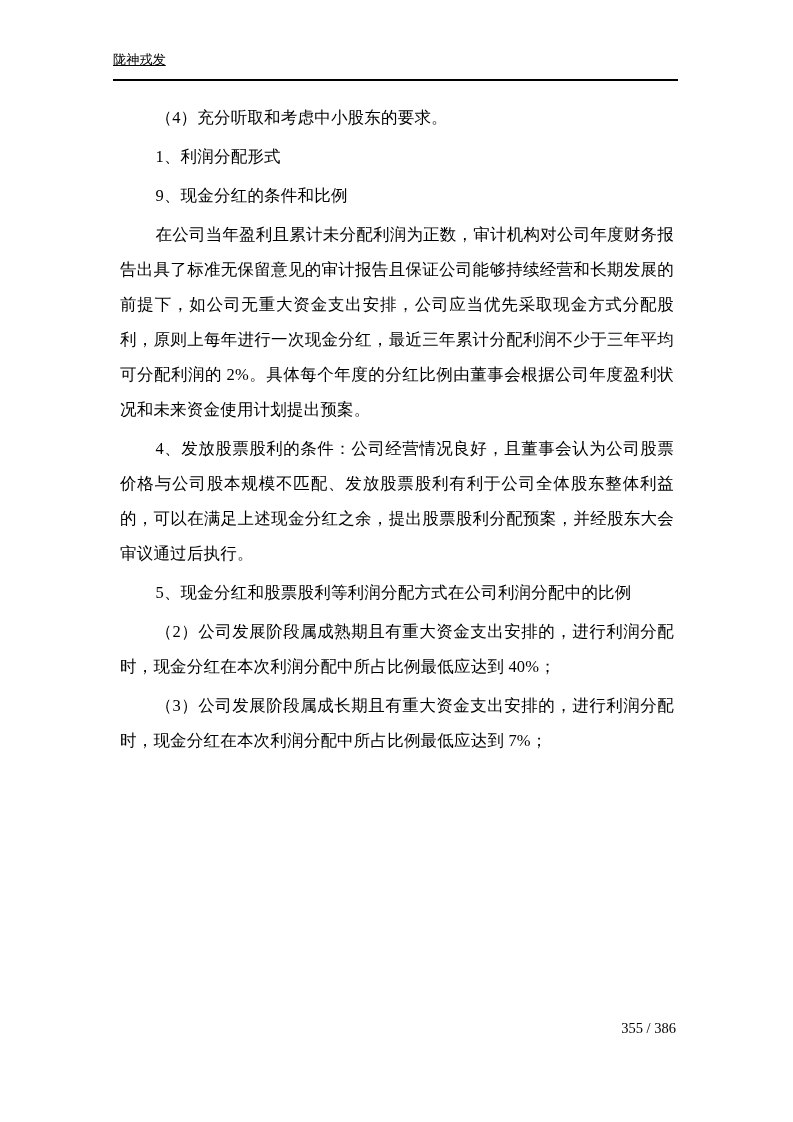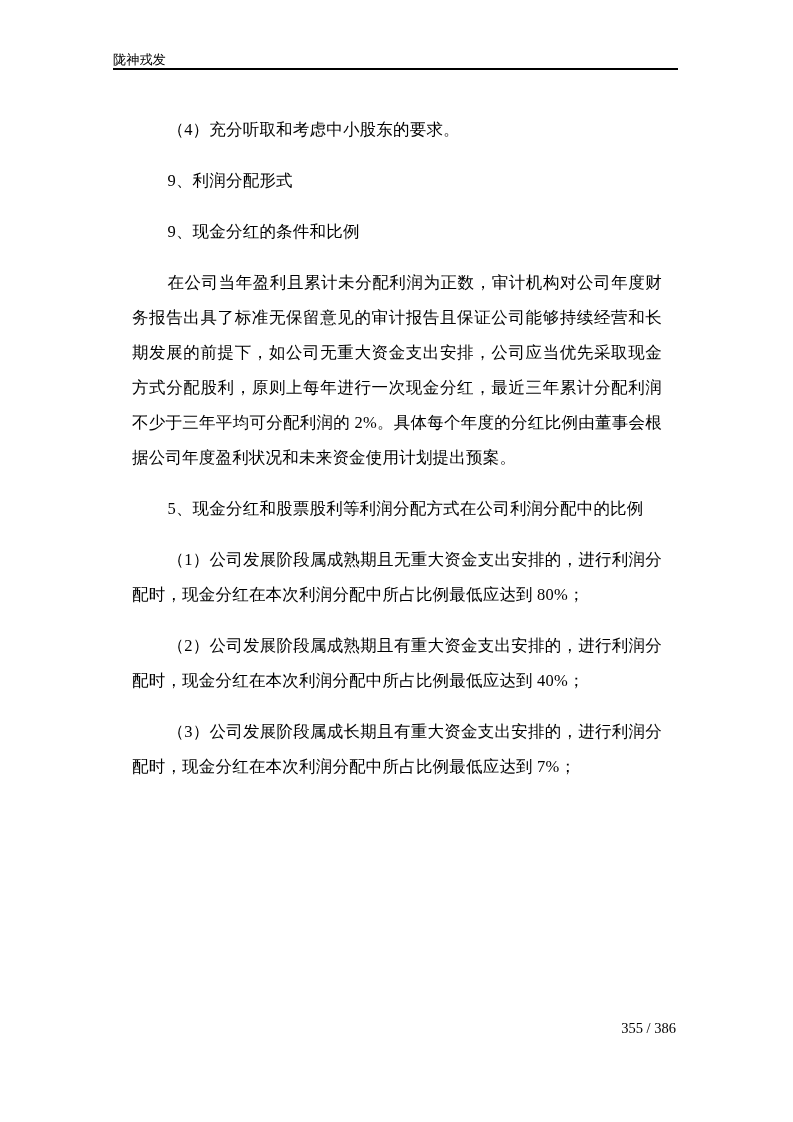--- a/index.html
+++ b/index.html
@@ -19,38 +19,39 @@
   }
   .doc-header {
     position: absolute;
     left: 113px;
     right: 115px;
     top: 52px;
     display: flex;
     justify-content: space-between;
     align-items: flex-end;
     border-bottom: 2px solid #000000;
-    padding-bottom: 0;
+    padding-bottom: 11px;
     font-size: 13.2px;
     line-height: 16px;
     white-space: nowrap;
+    text-decoration: underline;
   }
   .doc-content {
     position: absolute;
     left: 116px;
     width: 562px;
     top: 96px;
     font-size: 16.5px;
     line-height: 35px;
     text-align: justify;
     text-justify: inter-character;
     letter-spacing: 0.2px;
   }
   .doc-content p {
-    margin: 16px;
+    margin: 4px;
     text-indent: 2.15em;
   }
   .doc-footer {
     position: absolute;
     right: 117px;
     top: 1020px;
     font-size: 14.5px;
     font-weight: normal;
     line-height: 17px;
   }
@@ -59,24 +60,24 @@
 <body>
 
 <div class="page">
 
   <div class="doc-header">
     <span>陇神戎发</span>
   </div>
 
   <div class="doc-content">
     <p>（4）充分听取和考虑中小股东的要求。</p>
-    <p>9、利润分配形式</p>
+    <p>1、利润分配形式</p>
     <p>9、现金分红的条件和比例</p>
     <p>在公司当年盈利且累计未分配利润为正数，审计机构对公司年度财务报告出具了标准无保留意见的审计报告且保证公司能够持续经营和长期发展的前提下，如公司无重大资金支出安排，公司应当优先采取现金方式分配股利，原则上每年进行一次现金分红，最近三年累计分配利润不少于三年平均可分配利润的 2%。具体每个年度的分红比例由董事会根据公司年度盈利状况和未来资金使用计划提出预案。</p>
+    <p>4、发放股票股利的条件：公司经营情况良好，且董事会认为公司股票价格与公司股本规模不匹配、发放股票股利有利于公司全体股东整体利益的，可以在满足上述现金分红之余，提出股票股利分配预案，并经股东大会审议通过后执行。</p>
     <p>5、现金分红和股票股利等利润分配方式在公司利润分配中的比例</p>
-    <p>（1）公司发展阶段属成熟期且无重大资金支出安排的，进行利润分配时，现金分红在本次利润分配中所占比例最低应达到 80%；</p>
     <p>（2）公司发展阶段属成熟期且有重大资金支出安排的，进行利润分配时，现金分红在本次利润分配中所占比例最低应达到 40%；</p>
     <p>（3）公司发展阶段属成长期且有重大资金支出安排的，进行利润分配时，现金分红在本次利润分配中所占比例最低应达到 7%；</p>
   </div>
 
   <div class="doc-footer">355 / 386</div>
 
 </div>
 
 </body></html>

